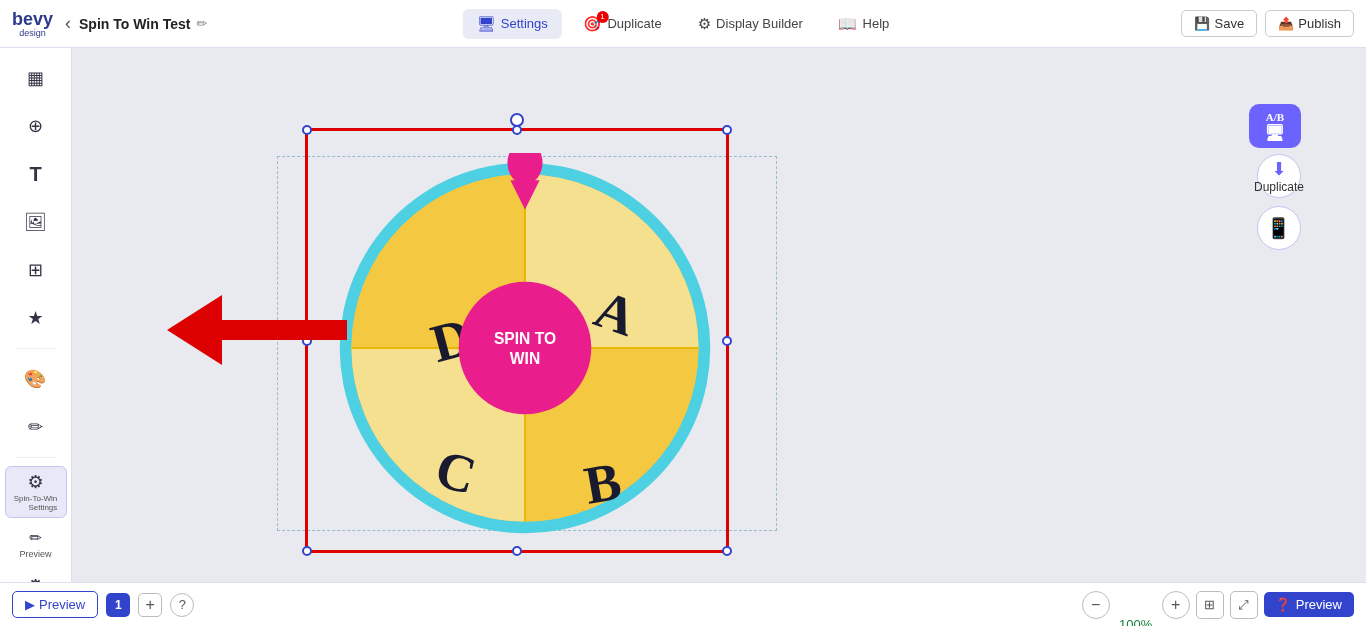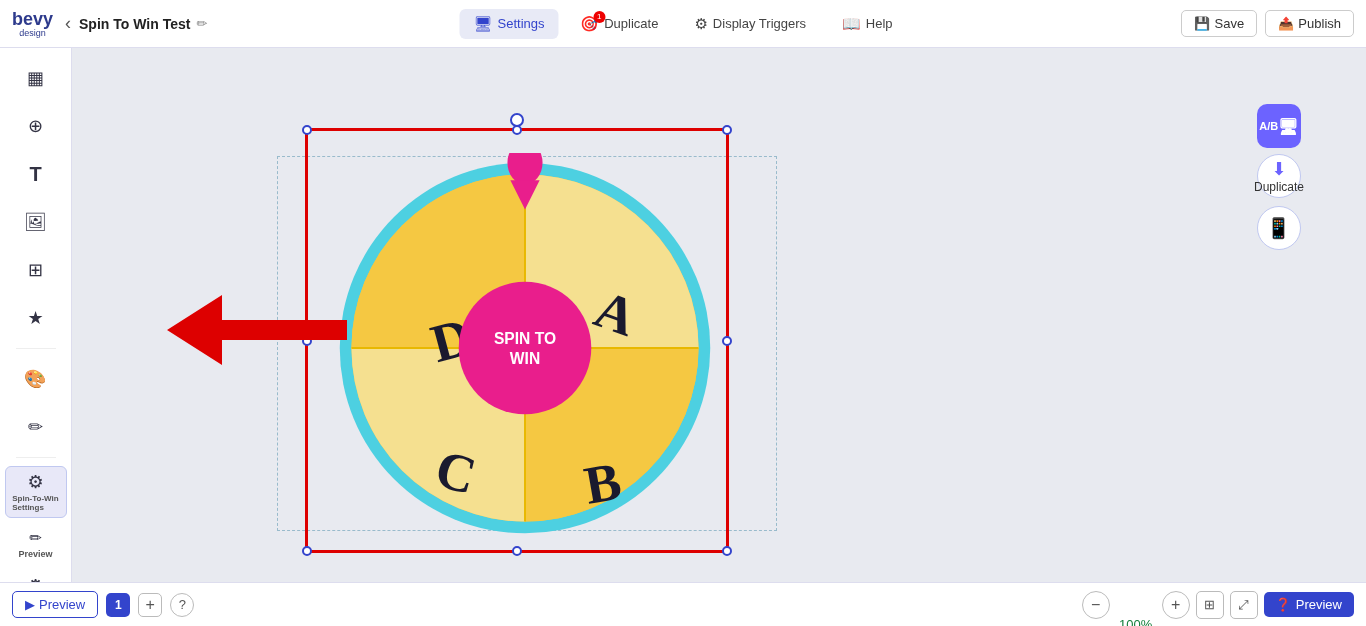--- a/index.html
+++ b/index.html
@@ -35,21 +35,21 @@
       width: 72px; background: #fff; border-right: 1px solid #dde;
       display: flex; flex-direction: column; align-items: center; padding: 8px 0; gap: 4px;
       flex-shrink: 0;
     }
     .sidebar-icon-btn {
       width: 52px; height: 44px; display: flex; flex-direction: column; align-items: center;
       justify-content: center; border: none; background: none; cursor: pointer; border-radius: 6px;
       color: #444; font-size: 10px; gap: 2px;
     }
     .sidebar-icon-btn .icon { font-size: 18px; color: #334; }
-    .sidebar-icon-btn .label { font-size: 9px; color: #555; text-align: left; line-height: 1.2; font-weight: bold; }
+    .sidebar-icon-btn .label { font-size: 9px; color: #555; text-align: right; line-height: 1.2; }
     .sidebar-icon-btn.active { background: #e8e8f8; border: 1px solid #c0c8f0; }
     .sidebar-divider { width: 40px; height: 1px; background: #eee; margin: 4px 0; }
 
     
     .canvas-area { flex: 1; position: relative; overflow: hidden; background: #e8eaf0; display: flex; align-items: center; justify-content: center; }
 
     
     .wheel-container {
       position: absolute; top: 105px; left: 258px; width: 390px; height: 390px; z-index: 6;
     }
@@ -75,23 +75,23 @@
     
     .red-arrow {
       position: absolute; top: 242px; left: 95px; z-index: 10; pointer-events: none;
     }
 
     
     .handle { position: absolute; width: 10px; height: 10px; border: 2px solid #3344cc; border-radius: 50%; background: #fff; z-index: 8; }
 
     
     .ab-fixed {
-      position: absolute; right: 65px; top: 56px; width: 44px; height: 44px;
-      background: #6c63ff; border-radius: 10px; display: flex; flex-direction: row;
-      align-items: center; justify-content: center; color: white; font-size: 9px; font-weight: 700; cursor: pointer; z-index: 15;
+      position: absolute; right: 65px; top: 56px; width: 52px; height: 44px;
+      background: #6c63ff; border-radius: 10px; display: flex; flex-direction: column;
+      align-items: center; justify-content: center; color: white; font-size: 9px; font-weight: 700; cursor: pointer; z-index: 15; font-family: Liberation Serif, serif;
     }
     .duplicate-btn-fixed {
       position: absolute; right: 65px; top: 106px; width: 44px; height: 44px;
       border: 1px solid #c0c8f0; border-radius: 50%; background: #fff;
       display: flex; flex-direction: column; align-items: center; justify-content: center;
       cursor: pointer; color: #6c63ff; font-size: 10px; z-index: 15;
     }
     .mobile-btn-fixed {
       position: absolute; right: 65px; top: 158px; width: 44px; height: 44px;
       border: 1px solid #c0c8f0; border-radius: 50%; background: #fff;
@@ -115,21 +115,21 @@
     <button class="header-btn active">
       <span class="btn-icon">🖥</span>
       <span>Settings</span>
     </button>
     <button class="header-btn">
       <span class="btn-icon" style="position:relative;">🎯<span style="position:absolute;top:-4px;right:-6px;background:#e00;color:#fff;font-size:8px;border-radius:50%;width:12px;height:12px;display:flex;align-items:center;justify-content:center;">1</span></span>
       <span>Duplicate</span>
     </button>
     <button class="header-btn">
       <span class="btn-icon">⚙</span>
-      <span>Display Triggers</span>
+      <span>Display Builder</span>
     </button>
     <button class="header-btn">
       <span class="btn-icon">📖</span>
       <span>Help</span>
     </button>
   </div>
 
   <div class="header-right">
     <button class="save-btn">
       <span>💾</span>

